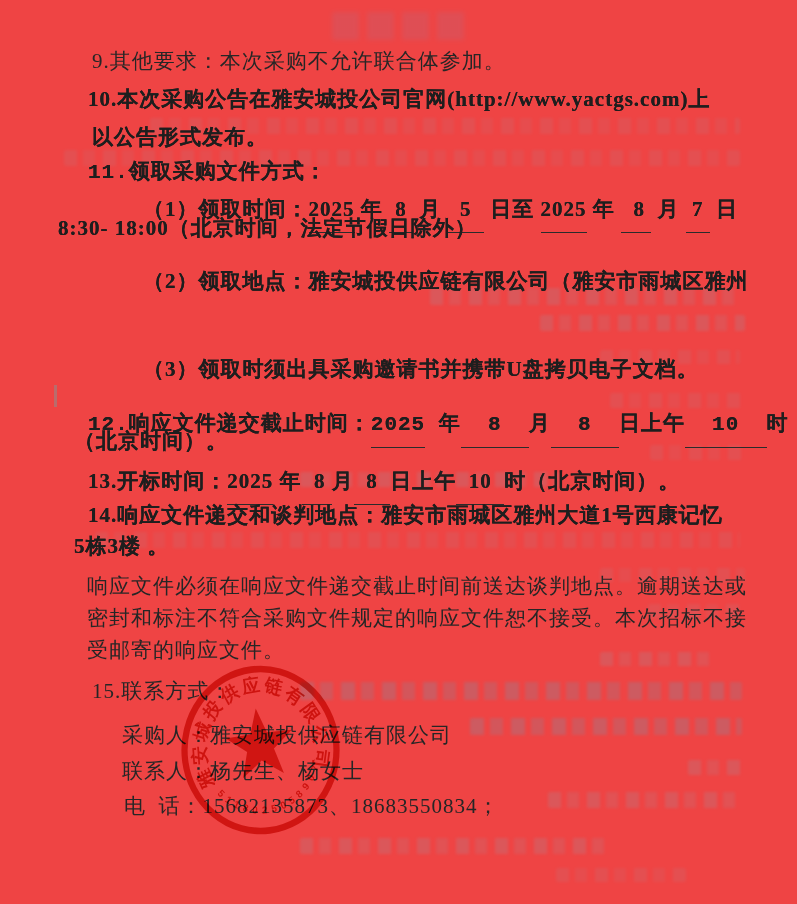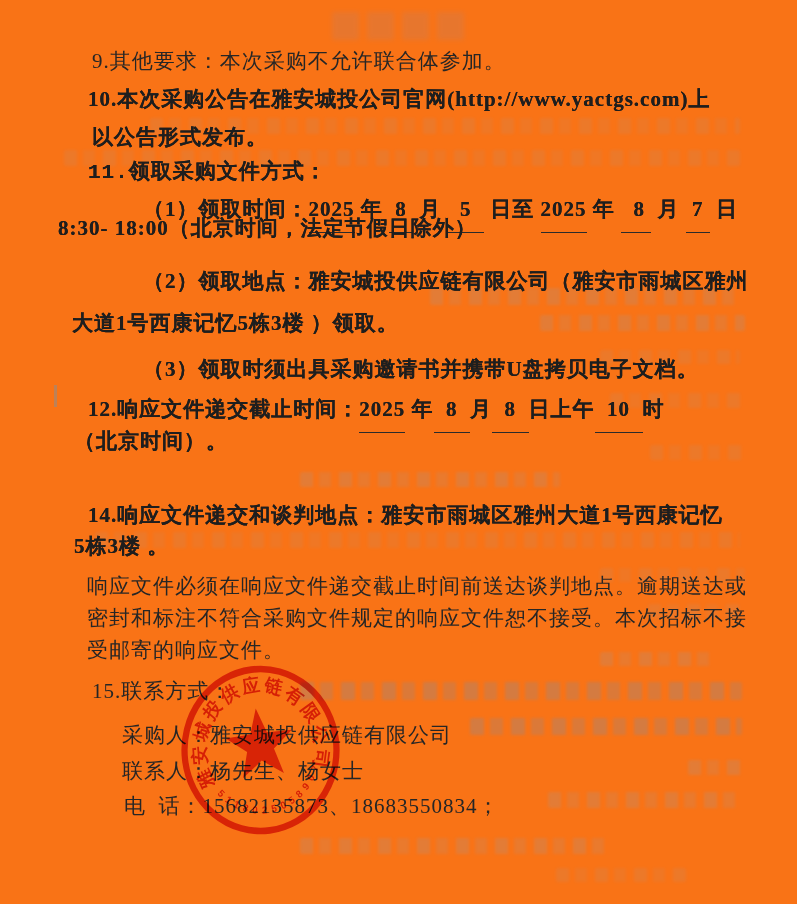--- a/index.html
+++ b/index.html
@@ -1,21 +1,21 @@
 <!DOCTYPE html>
 <html><head>
 <meta charset="utf-8">
 <style>
   html,body{margin:0;padding:0;}
   body{
     width:797px;height:904px;position:relative;overflow:hidden;
     background:#fcfcfa;
     font-family:"Liberation Serif","DejaVu Serif",serif;
   }
-  .page{position:absolute;inset:0;background:#f97316;}
+  .page{position:absolute;inset:0;background:#ef4444;}
   .line{
     position:absolute;white-space:pre;color:#262626;
     font-size:21px;letter-spacing:1px;line-height:1.25;
   }
   .b{font-weight:700;color:#1e1e1e;text-shadow:0 0 .5px #1e1e1e;}
   .u{border-bottom:1.6px solid #2b2b2b;padding-bottom:11px;}
   
   .ghost{
     position:absolute;opacity:.5;filter:blur(1.4px);border-radius:2px;
     background:repeating-linear-gradient(90deg,
@@ -62,24 +62,24 @@
   <div class="ghost soft" style="left:556px;top:868px;width:130px;height:14px;"></div>
   <div class="streak" style="left:54px;top:385px;width:3px;height:22px;"></div>
 
   <div class="line" style="left:92px;top:48px;">9.其他要求：本次采购不允许联合体参加。</div>
   <div class="line b" style="left:88px;top:86px;">10.本次采购公告在雅安城投公司官网(http://www.yactgs.com)上</div>
   <div class="line b" style="left:92px;top:124px;">以公告形式发布。</div>
   <div class="line b" style="left:88px;top:160px;font-family:Liberation Mono, monospace;">11.领取采购文件方式：</div>
   <div class="line b" style="left:143px;top:196px;"><span>（1）领取时间：</span><span class="u">2025</span><span> 年 </span><span class="u"> 8 </span><span> 月 </span><span class="u">  5  </span><span> 日至 </span><span class="u">2025</span><span> 年 </span><span class="u">  8 </span><span> 月 </span><span class="u"> 7 </span><span> 日</span></div>
   <div class="line b" style="left:58px;top:215px;">8:30- 18:00（北京时间，法定节假日除外）</div>
   <div class="line b" style="left:143px;top:268px;text-align:right;">（2）领取地点：雅安城投供应链有限公司（雅安市雨城区雅州</div>
-  <div class="line b" style="left:72px;top:310px;">大道1号西康记忆5栋3楼 ）领取。</div>
   <div class="line b" style="left:143px;top:356px;">（3）领取时须出具采购邀请书并携带U盘拷贝电子文档。</div>
-  <div class="line b" style="left:88px;top:396px;"><span>12.响应文件递交截止时间：</span><span class="u">2025</span><span> 年</span><span class="u">  8  </span><span>月</span><span class="u">  8  </span><span>日上午</span><span class="u">  10  </span><span>时</span></div>
+  <div class="line b" style="left:88px;top:412px;font-family:Liberation Mono, monospace;"><span>12.响应文件递交截止时间：</span><span class="u">2025</span><span> 年</span><span class="u">  8  </span><span>月</span><span class="u">  8  </span><span>日上午</span><span class="u">  10  </span><span>时</span></div>
   <div class="line b" style="left:74px;top:428px;">（北京时间）。</div>
+  <div class="line b" style="left:88px;top:468px;"><span>13.开标时间：</span><span class="u">2025</span><span> 年</span><span class="u">  8 </span><span>月</span><span class="u">  8  </span><span>日上午</span><span class="u">  10  </span><span>时（北京时间）。</span></div>
   <div class="line b" style="left:88px;top:502px;">14.响应文件递交和谈判地点：雅安市雨城区雅州大道1号西康记忆</div>
   <div class="line b" style="left:74px;top:533px;">5栋3楼 。</div>
   <div class="line" style="left:87px;top:573px;">响应文件必须在响应文件递交截止时间前送达谈判地点。逾期送达或</div>
   <div class="line" style="left:87px;top:605px;">密封和标注不符合采购文件规定的响应文件恕不接受。本次招标不接</div>
   <div class="line" style="left:87px;top:637px;font-family:Liberation Serif, serif;">受邮寄的响应文件。</div>
   <div class="line" style="left:92px;top:678px;">15.联系方式：</div>
   <div class="line" style="left:122px;top:722px;">采购人：雅安城投供应链有限公司</div>
   <div class="line" style="left:122px;top:758px;">联系人：杨先生、杨女士</div>
   <div class="line" style="left:124px;top:793px;">电  话：15682135873、18683550834；</div>
 

